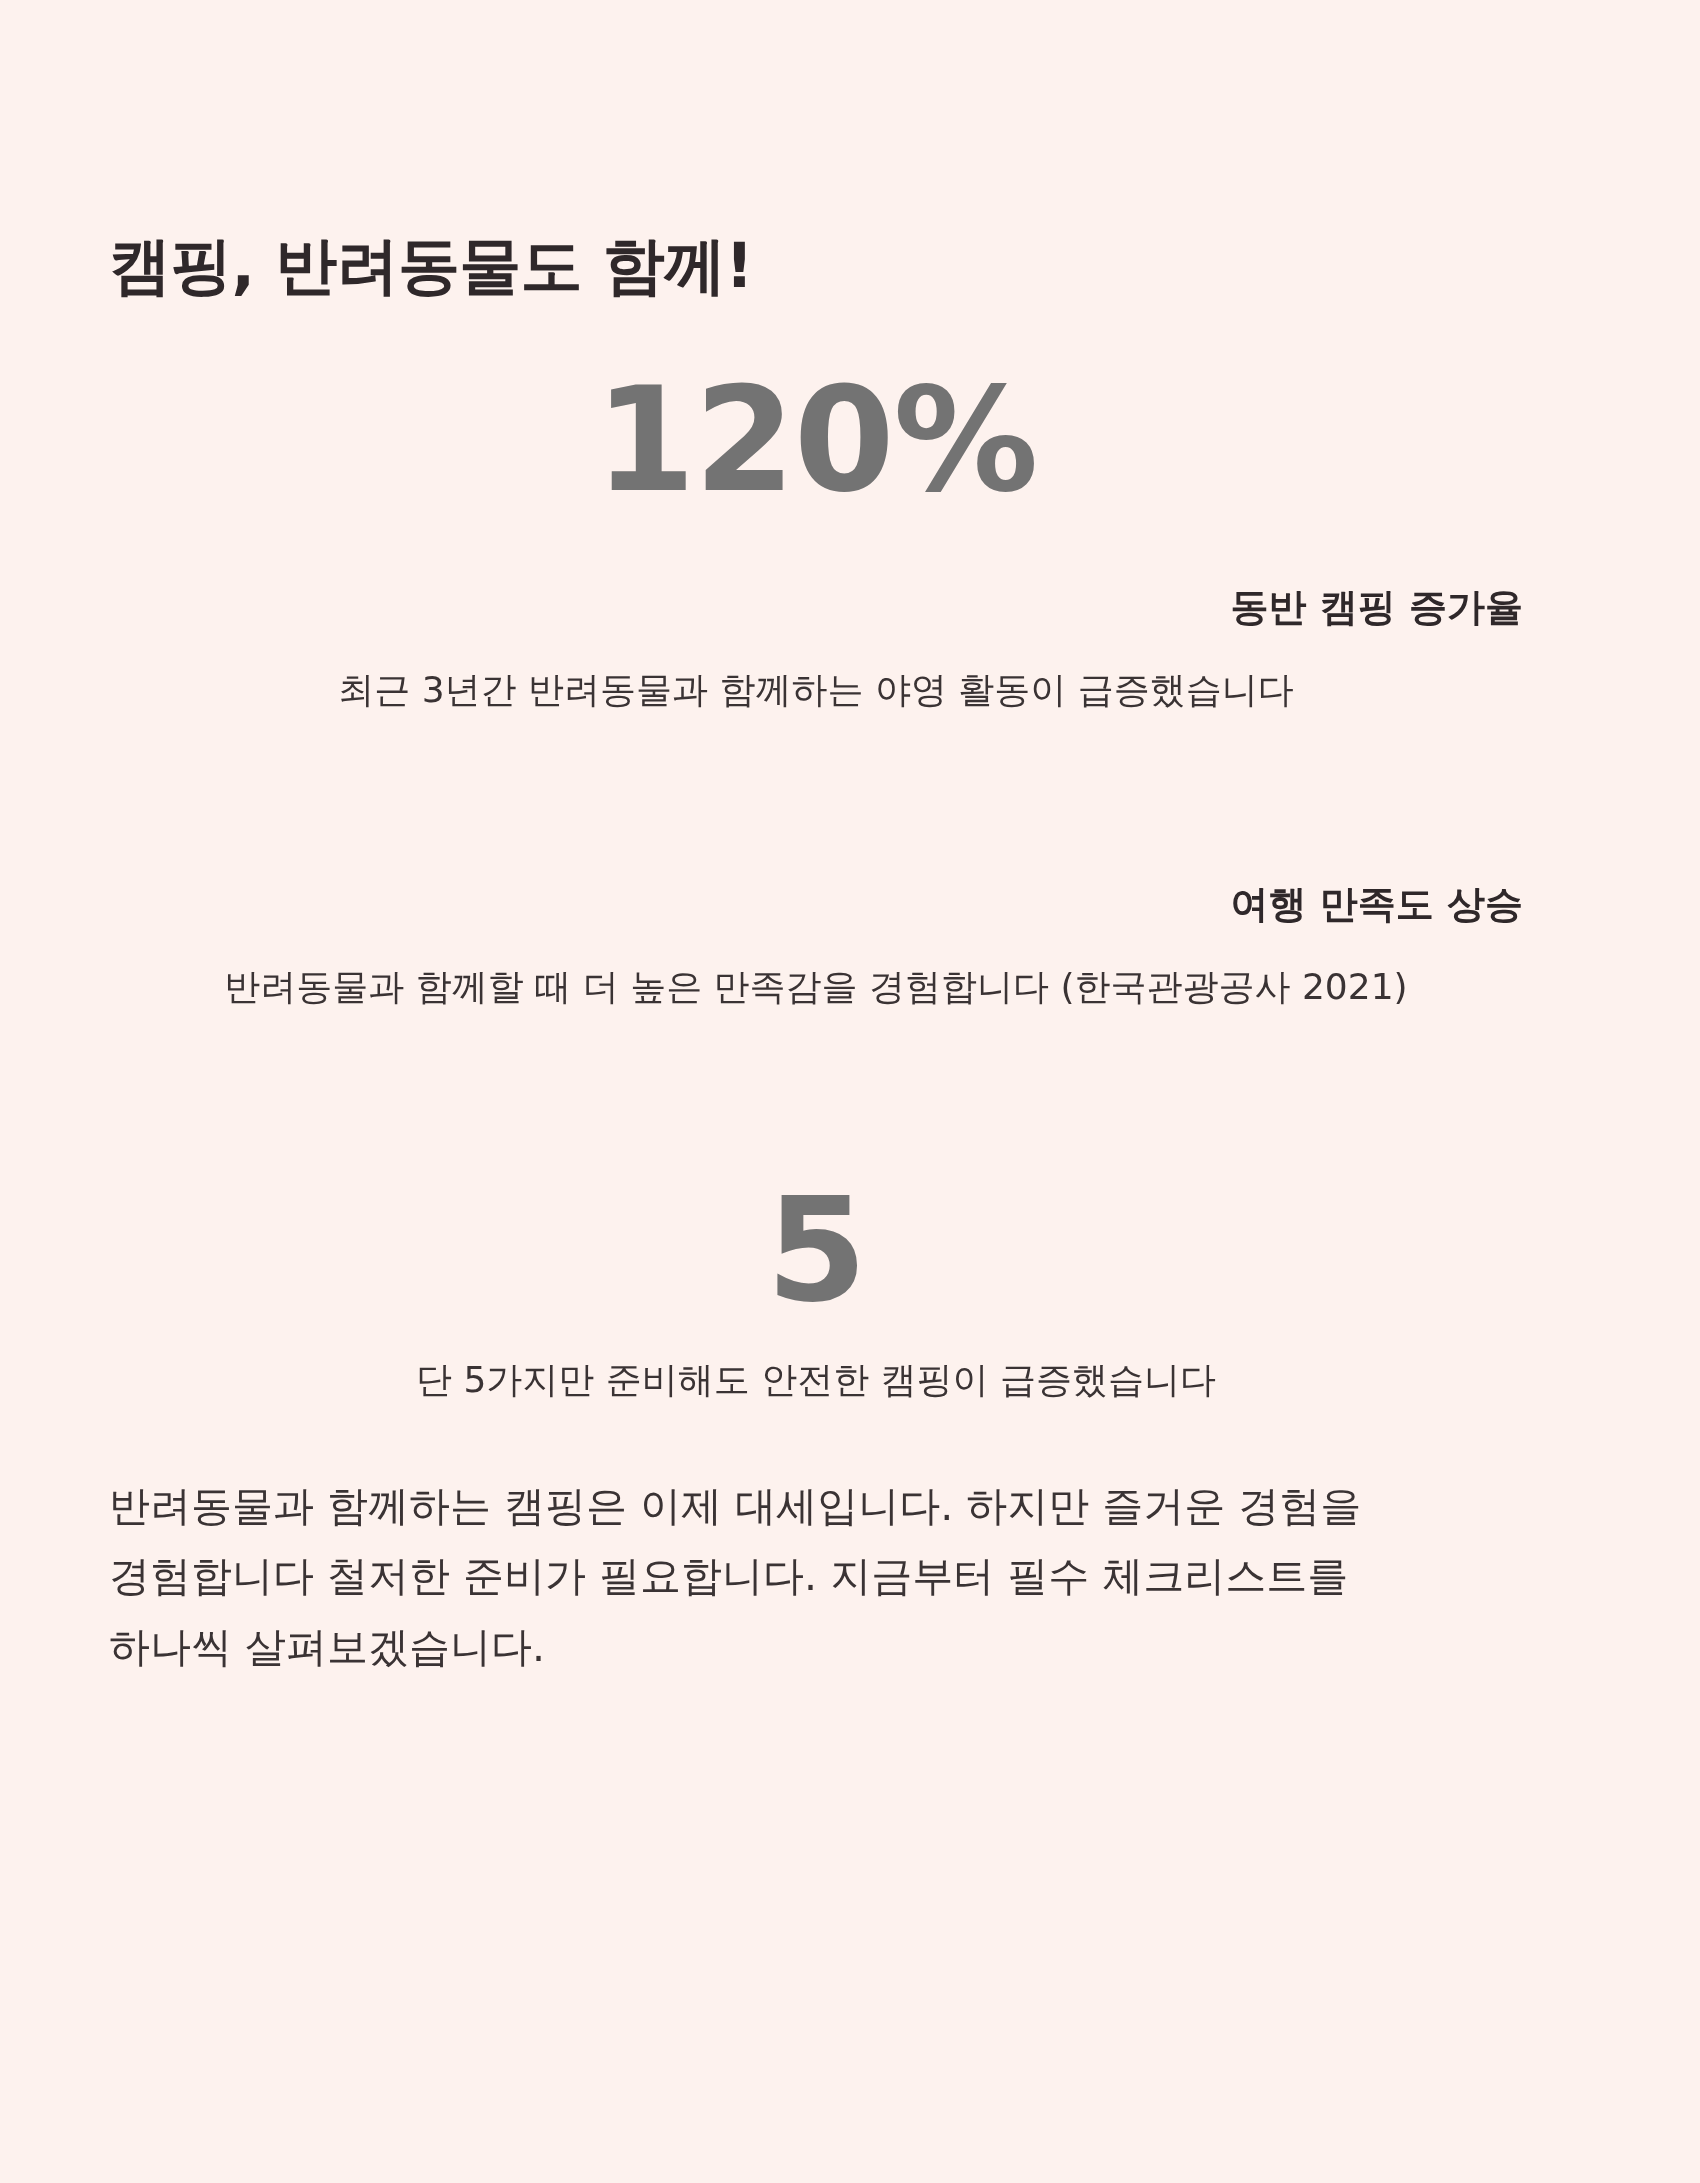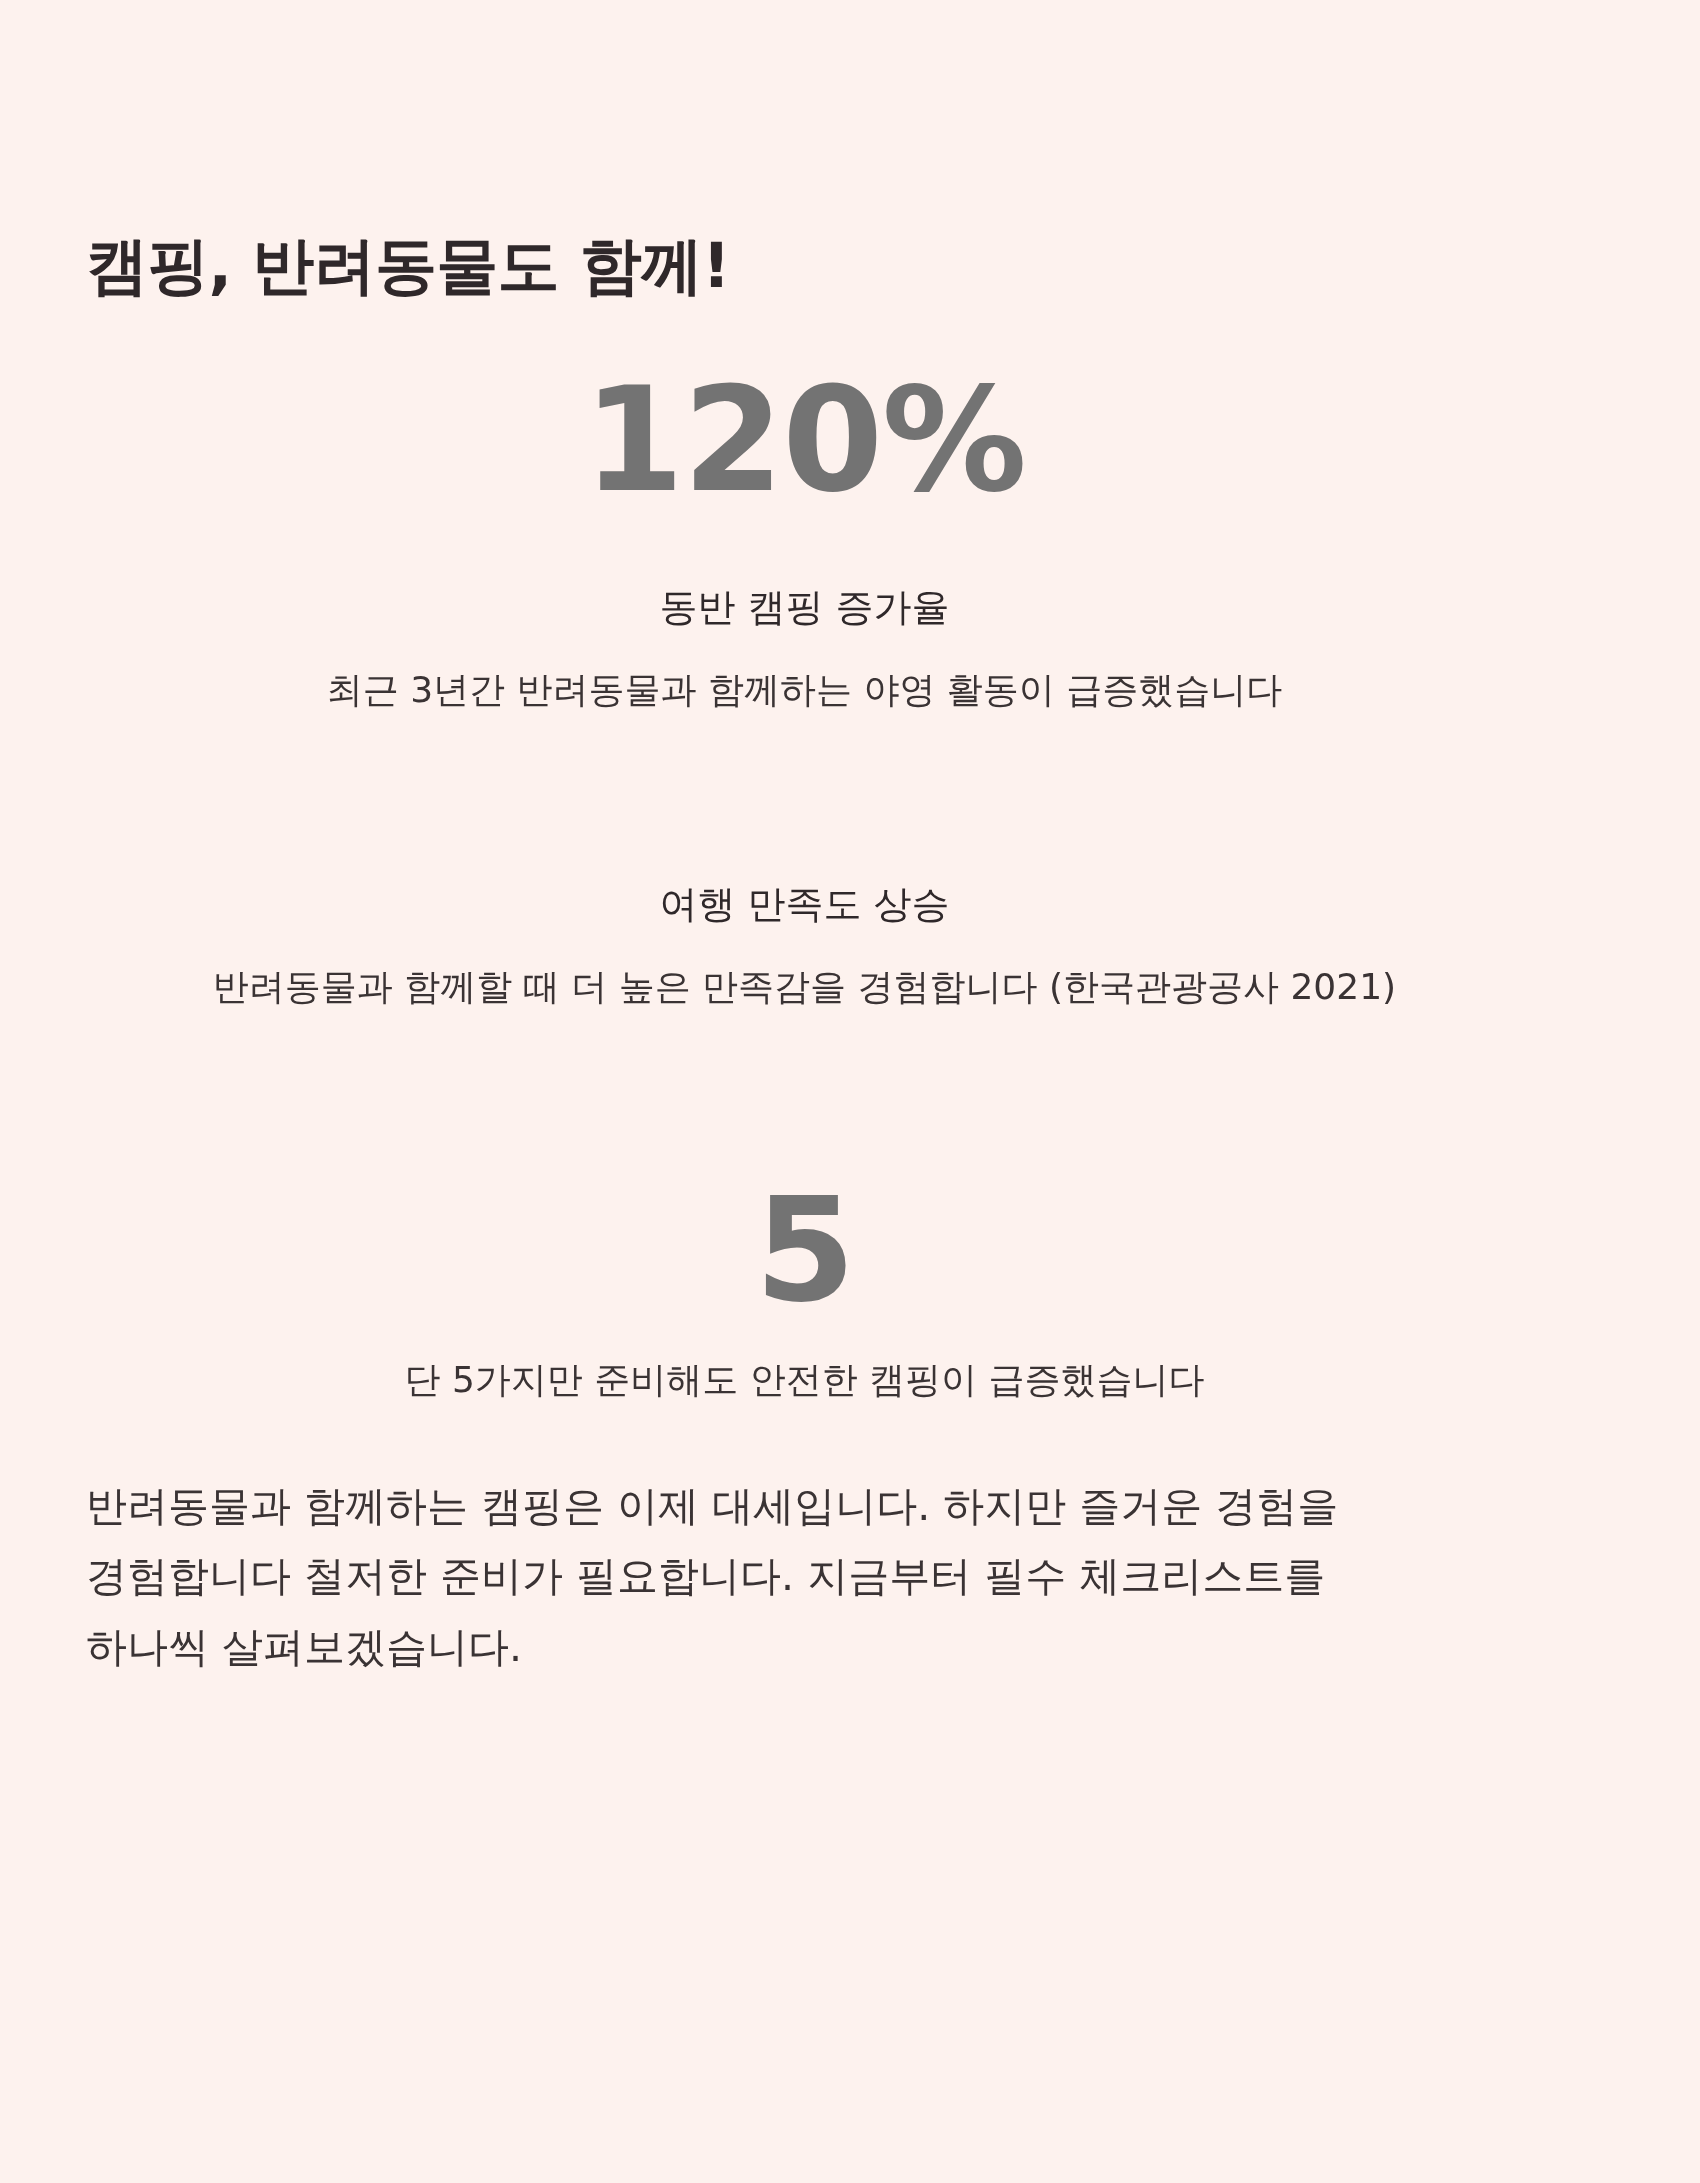--- a/index.html
+++ b/index.html
@@ -11,21 +11,21 @@
     height: 2183px;
     background: #FDF2EE;
     font-family: "DejaVu Sans", sans-serif;
     color: #332C2E;
     overflow: hidden;
   }
   .page {
     box-sizing: border-box;
     width: 1700px;
     height: 2183px;
-    padding: 190px 177px 0 86px;
+    padding: 190px 177px 0 109px;
   }
   .page-title {
     font-size: 62px;
     font-weight: 800;
     line-height: 1.1;
     letter-spacing: -0.7px;
     color: #2F282A;
     text-align: left;
   }
   .stats {
@@ -43,23 +43,24 @@
   .stat-value {
     font-size: 145px;
     font-weight: 800;
     line-height: 1;
     letter-spacing: -1.4px;
     color: #737373;
   }
   .stat-label {
     margin-top: 71px;
     font-size: 38px;
-    font-weight: 400;
+    font-weight: 700;
     line-height: 1.3;
     color: #2F282A;
+    text-align: right;
   }
   .stat-desc {
     margin-top: 35px;
     font-size: 36px;
     font-weight: 400;
     line-height: 1.3;
     color: #3A3334;
   }
   .closing-paragraph {
     margin-top: 67px;

